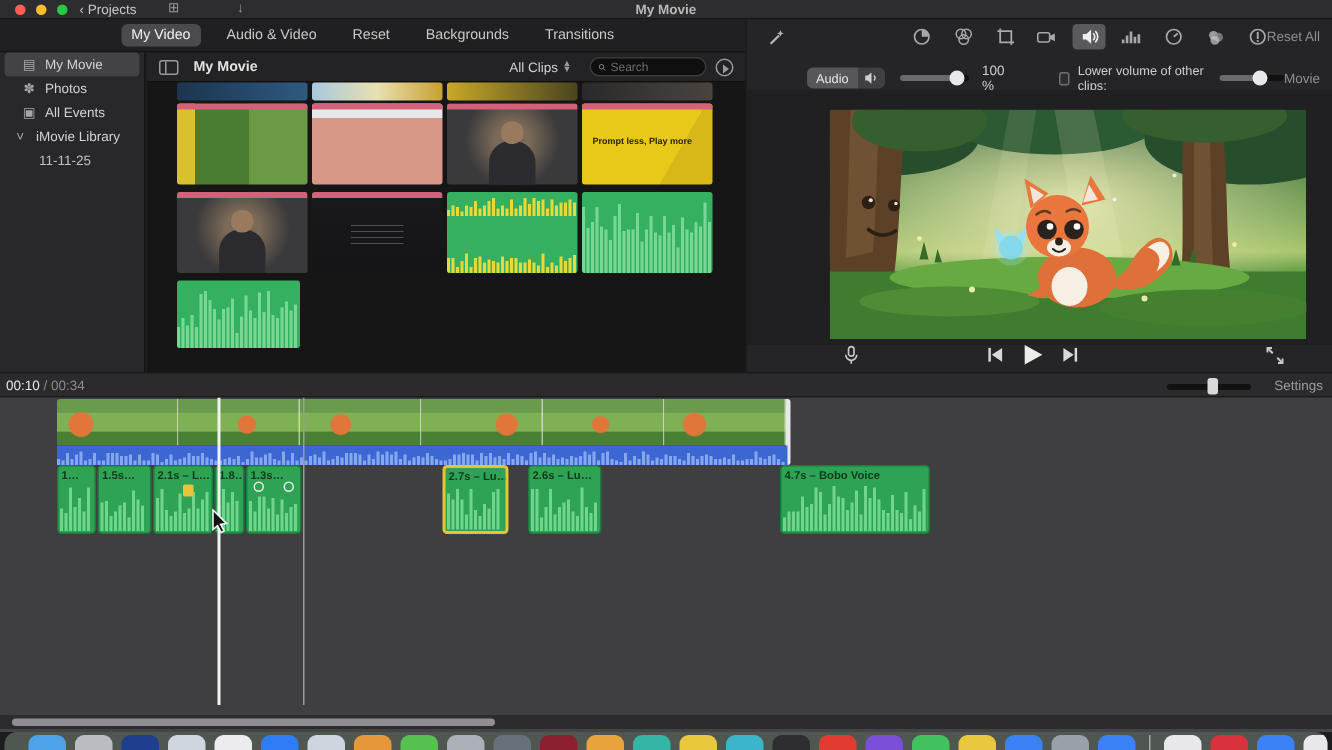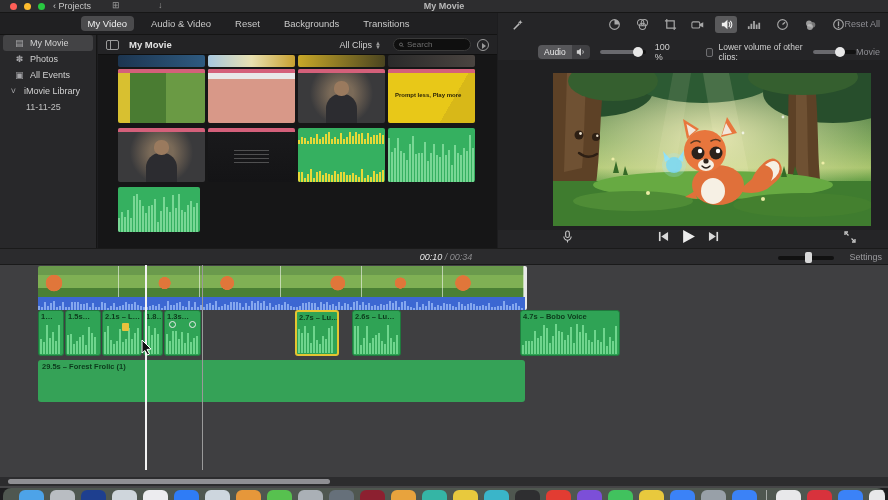--- a/index.html
+++ b/index.html
@@ -76,21 +76,21 @@
   #preview-wrap { position:absolute; left:0; top:47px; width:390px; height:170px; background:#202022; }
   #preview { position:absolute; left:55px; top:13px; width:318px; height:153px; background:#000; overflow:hidden; }
   #preview svg { display:block; }
   #transport { position:absolute; left:0; top:212px; width:390px; height:23px; display:flex; align-items:center; }
   #mic { margin-left:64px; }
   #trans-center { position:absolute; left:160px; display:flex; align-items:center; gap:12px; }
   #fullscreen { position:absolute; right:32px; }
 
   
   #tl-toolbar { position:absolute; left:0; top:248px; width:888px; height:17px; background:#2b2b2d; border-top:1px solid #1a1a1a; border-bottom:1px solid #1a1a1a; }
-  #timecode { position:absolute; left:4px; right:0; top:3px; text-align:center; font-size:9px; color:#e6e6e6;font-style:italic; }
+  #timecode { position:absolute; left:4px; right:0; top:3px; text-align:left; font-size:9px; color:#e6e6e6; }
   #timecode .total { color:#8b8b8e; }
   #zoom-slider { position:absolute; left:778px; top:7px; width:56px; }
   #zoom-slider .knob { width:7px; height:11px; border-radius:2px; top:-4px; background:#d8d8d8; }
   #settings-label { position:absolute; right:6px; top:3px; font-size:9px; color:#9a9a9e; }
 
   
   #timeline { position:absolute; left:0; top:265px; width:888px; height:212px; background:#3f3f41; overflow:hidden; }
   #filmstrip { position:absolute; left:38px; top:1px; width:487px; height:31px; display:flex; border-radius:2px 2px 0 0; overflow:hidden; }
   .frame { height:31px; position:relative; flex:0 0 auto; border-right:1px solid rgba(255,255,255,.55); }
   #strip-end { position:absolute; left:524px; top:1px; width:3px; height:44px; background:#e8e8e8; border-radius:0 2px 2px 0; }
@@ -860,23 +860,20 @@
             <i style="width: 2px; margin-right: 1px; height: 14px;"></i>
             <i style="width: 2px; margin-right: 1px; height: 12px;"></i>
             <i style="width: 2px; margin-right: 1px; height: 26px;"></i>
             <i style="width: 2px; margin-right: 1px; height: 8px;"></i>
             <i style="width: 2px; margin-right: 1px; height: 17px;"></i>
             <i style="width: 2px; margin-right: 1px; height: 13px;"></i>
             <i style="width: 2px; margin-right: 1px; height: 28px;"></i>
           </div>
         </div>
       </div>
-    <div id="music-clip" style="left: 38px; width: 487px;">
-      <span class="lbl">29.5s – Forest Frolic (1)</span>
-    </div>
     <div id="playhead" style="left: 145px;"></div>
     <div id="skimmer" style="left: 202px;"></div>
     <svg id="cursor" width="12" height="17" viewBox="0 0 12 17">
         <path d="M1 1l9 9-4 .5 2.5 4.5-2 1-2.5-4.5L1 14z" fill="#111" stroke="#fff" stroke-width="1"></path>
       </svg>
   </div>
 
   <div id="hscroll-track">
     <div id="hscroll"></div>
   </div>

